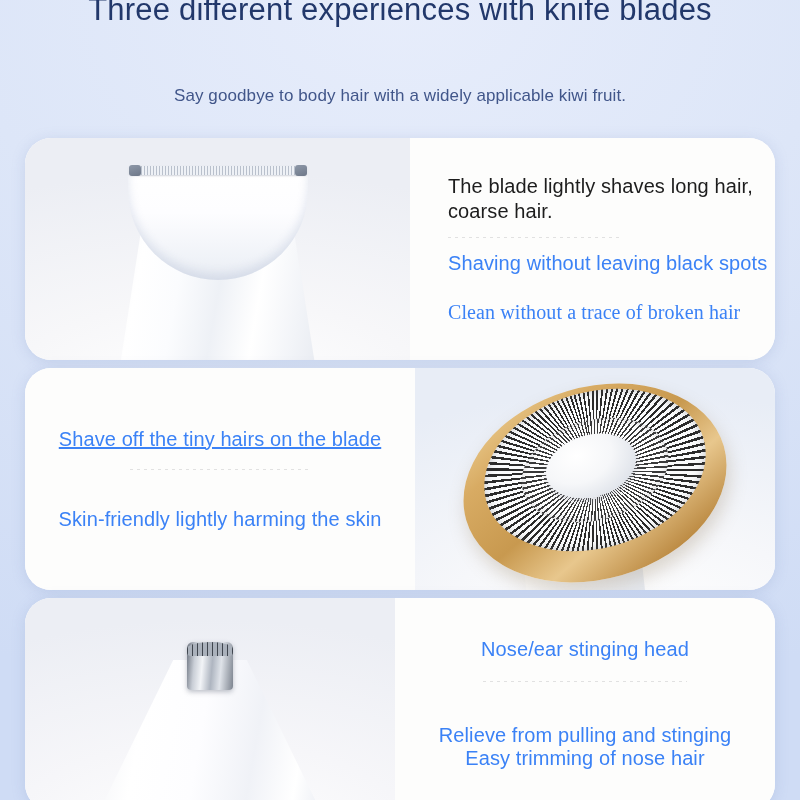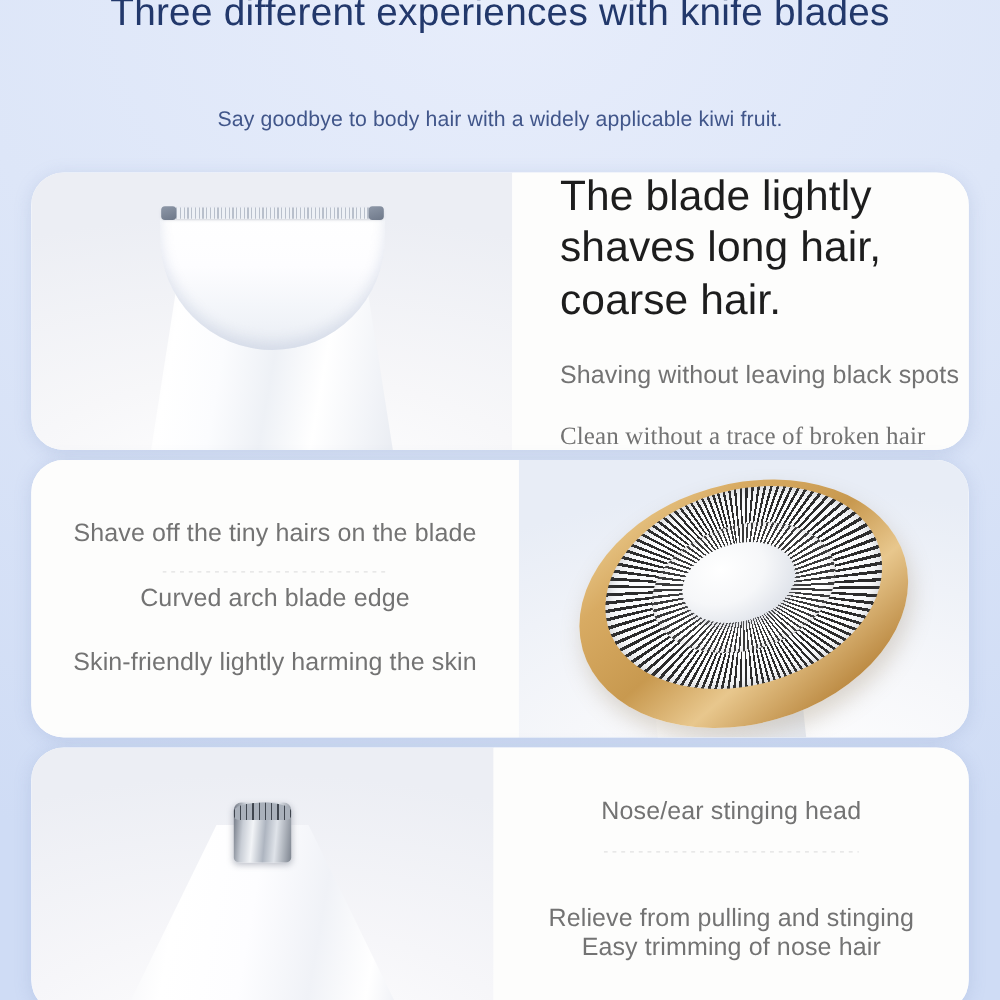--- a/index.html
+++ b/index.html
@@ -53,41 +53,41 @@
 
   
   .txt {
     position:absolute; inset:0;
     display:flex; flex-direction:column;
     align-items:center; justify-content:center;
     background:#fdfdfc;
     padding:6px 14px;
   }
   .headline {
-    font-size:34px; line-height:1.22; color:#1d1d1d;
+    font-size:20px; line-height:1.22; color:#1d1d1d;
     text-align:center; font-weight:400; letter-spacing:.1px;
   }
   .line {
-    font-size:20px; color:#737373; text-align:center;
+    font-size:20px; color:#3b82f6; text-align:center;
     font-weight:400; letter-spacing:.1px; white-space:nowrap;
   }
   .divider {
     width:66%; height:1px; margin:11px 0 9px;
     background-image:linear-gradient(to right,#dcdcdc 0 3px, transparent 3px 7px);
     background-size:7px 1px; background-repeat:repeat-x;
     opacity:.85;
   }
   #card1 .txt { align-items:flex-start; padding-left:38px; }
   #card1 .headline { text-align:left; }
   #card1 .divider { width:56%; margin:14px 0 14px; }
   #card1 .line { margin-bottom:0; }
   #card1 .line.second { margin-top:26px;font-family:Liberation Serif, serif; }
 
   #card2 .txt { gap:0; }
-  #card2 .line.a { margin-bottom:0; }
+  #card2 .line.a { margin-bottom:0;text-decoration:underline; }
   #card2 .divider { width:50%; margin:18px 0 10px; }
   #card2 .line.c { margin-top:28px; }
 
   #card3 .divider { width:58%; margin:20px 0 12px; }
   #card3 .line.c { margin-top:30px; }
 
   
   .img1 {
     position:absolute; inset:0;
     background:
@@ -225,21 +225,20 @@
       <div class="line second">Clean without a trace of broken hair</div>
     </div>
   </div>
 </div>
 
 <div id="card2" class="card">
   <div class="pane-text">
     <div class="txt">
       <div class="line a">Shave off the tiny hairs on the blade</div>
       <div class="divider"></div>
-      <div class="line b">Curved arch blade edge</div>
       <div class="line c">Skin-friendly lightly harming the skin</div>
     </div>
   </div>
   <div class="pane-img">
     <div class="img2">
       <div class="handle"></div>
       <div class="ring"></div>
       <div class="ring-inner"></div>
       <div class="ring-mid"></div>
       <div class="hub"></div>

